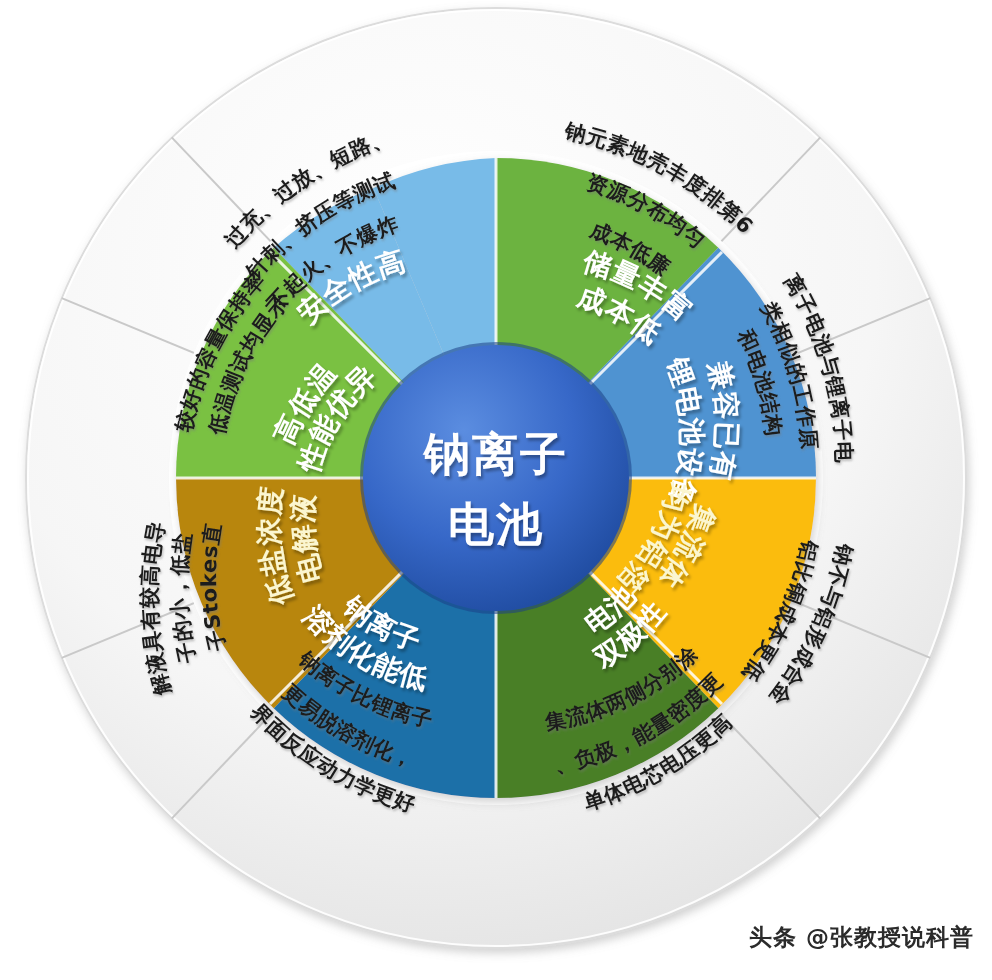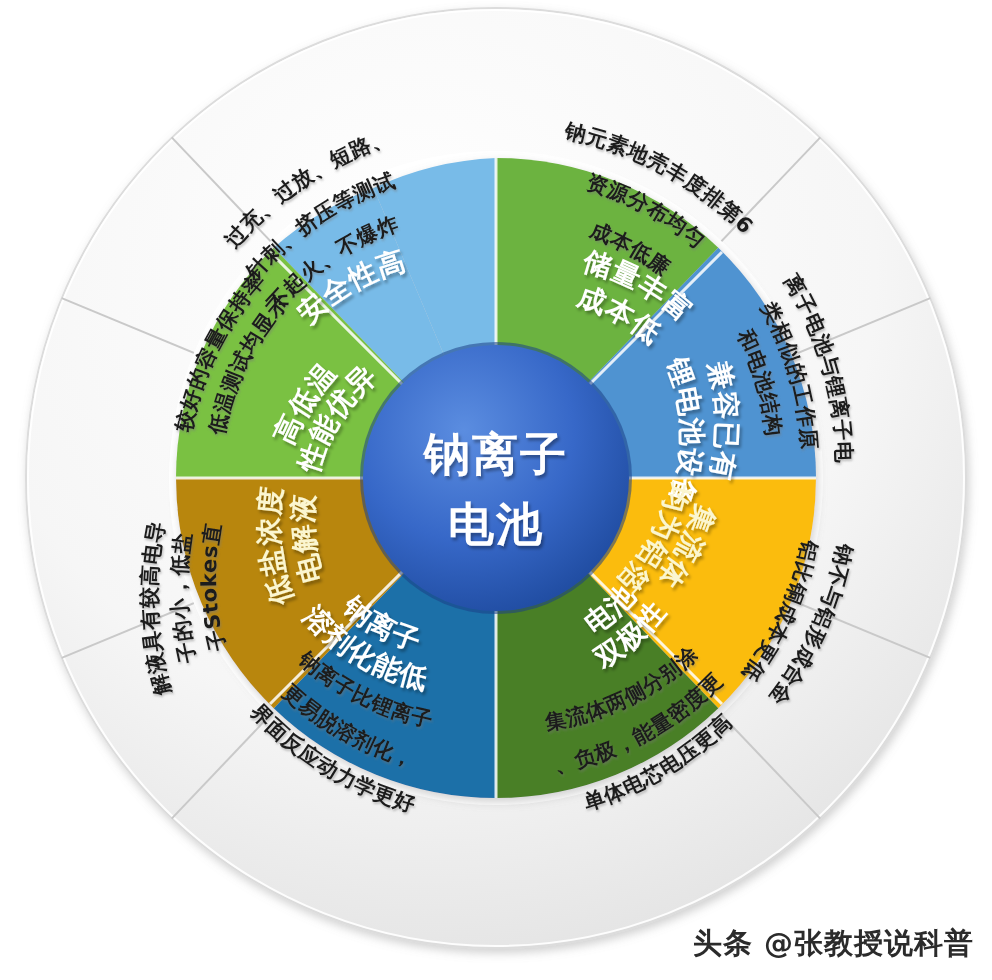--- a/index.html
+++ b/index.html
@@ -31,22 +31,22 @@
   .seg-text-cream{ fill:#fbf6d0; }
   .center-text{
     font-size:46px;
     font-weight:700;
     fill:#ffffff;
     letter-spacing:2px;
   }
   #watermark{
     position:absolute;
     right:18px;
-    bottom:16px;
-    font-size:29px;
+    bottom:27px;
+    font-size:23px;
     font-weight:700;
     color:#2b2b2b;
     letter-spacing:1px;
     white-space:nowrap;
     font-family:"DejaVu Sans","Liberation Sans",sans-serif;
   }
 </style>
 </head>
 <body>
 

